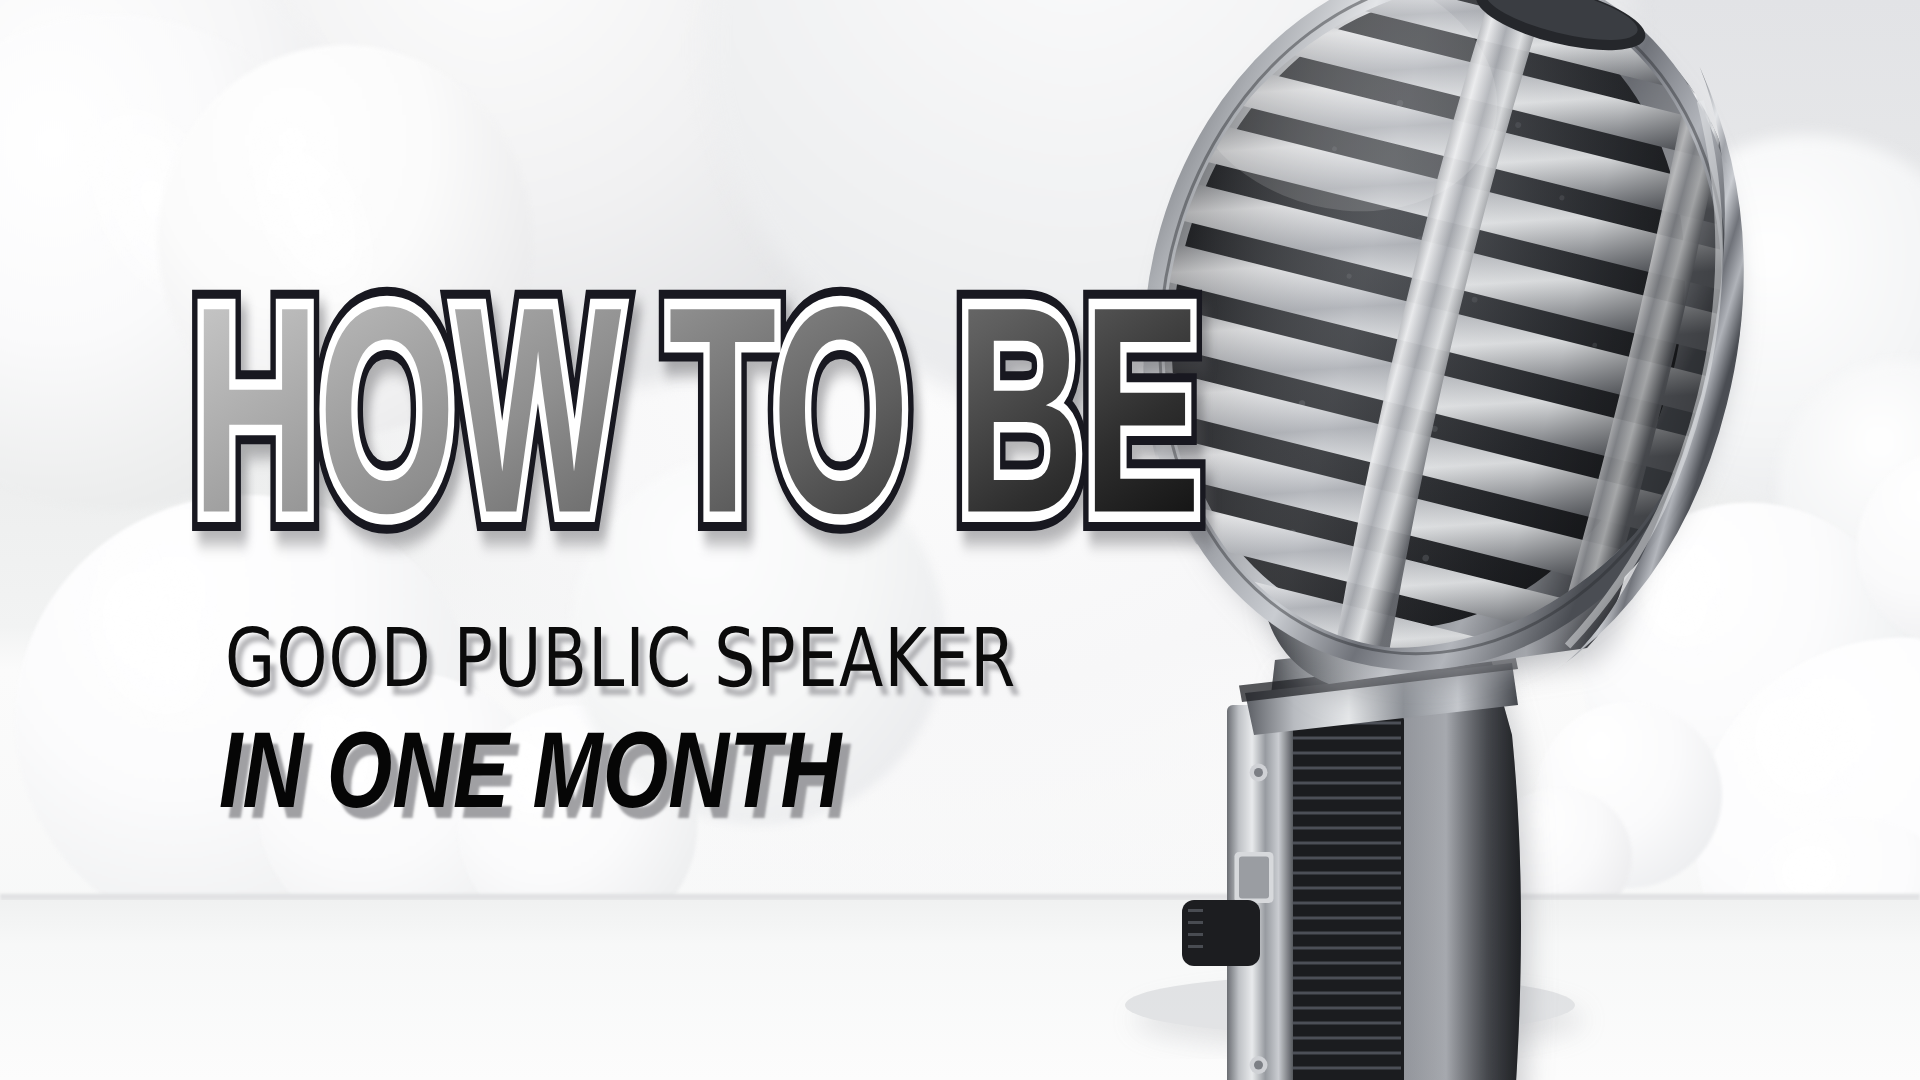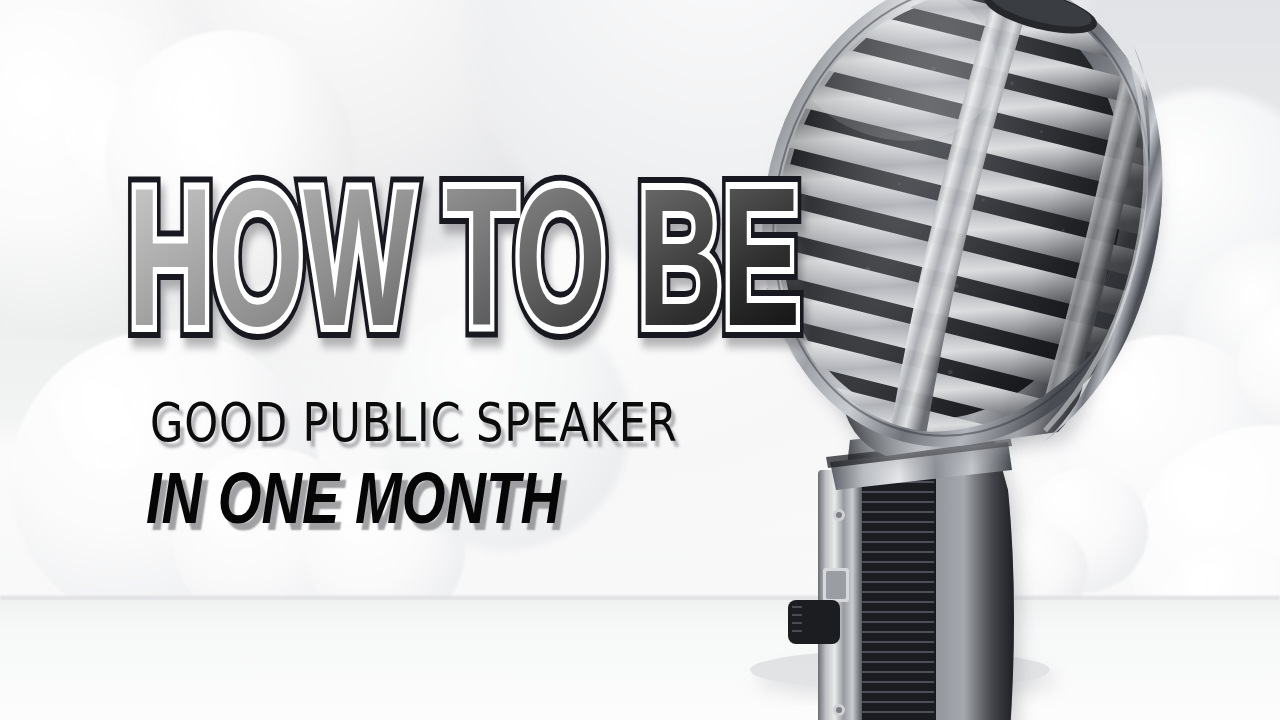--- a/index.html
+++ b/index.html
@@ -39,21 +39,21 @@
   .gloss{
     position:absolute;border-radius:50%;
     background:radial-gradient(ellipse at 50% 50%, rgba(255,255,255,.98) 0%, rgba(255,255,255,.55) 45%, rgba(255,255,255,0) 72%);
     pointer-events:none;
   }
 
   
   #mic{position:absolute;left:690px;top:-30px;width:560px;height:780px;}
 
   
-  #textblock{position:absolute;left:0;top:0;width:700px;height:592px;}
+  #textblock{position:absolute;left:0;top:16px;width:700px;height:592px;}
 
   .headline{
     position:absolute;left:128px;top:160px;
     font-size:196px;line-height:196px;
     font-weight:700;
     letter-spacing:-1px;
     white-space:nowrap;
     transform:scaleX(.60);
     transform-origin:left top;
     font-family:"Liberation Sans","DejaVu Sans",sans-serif;

